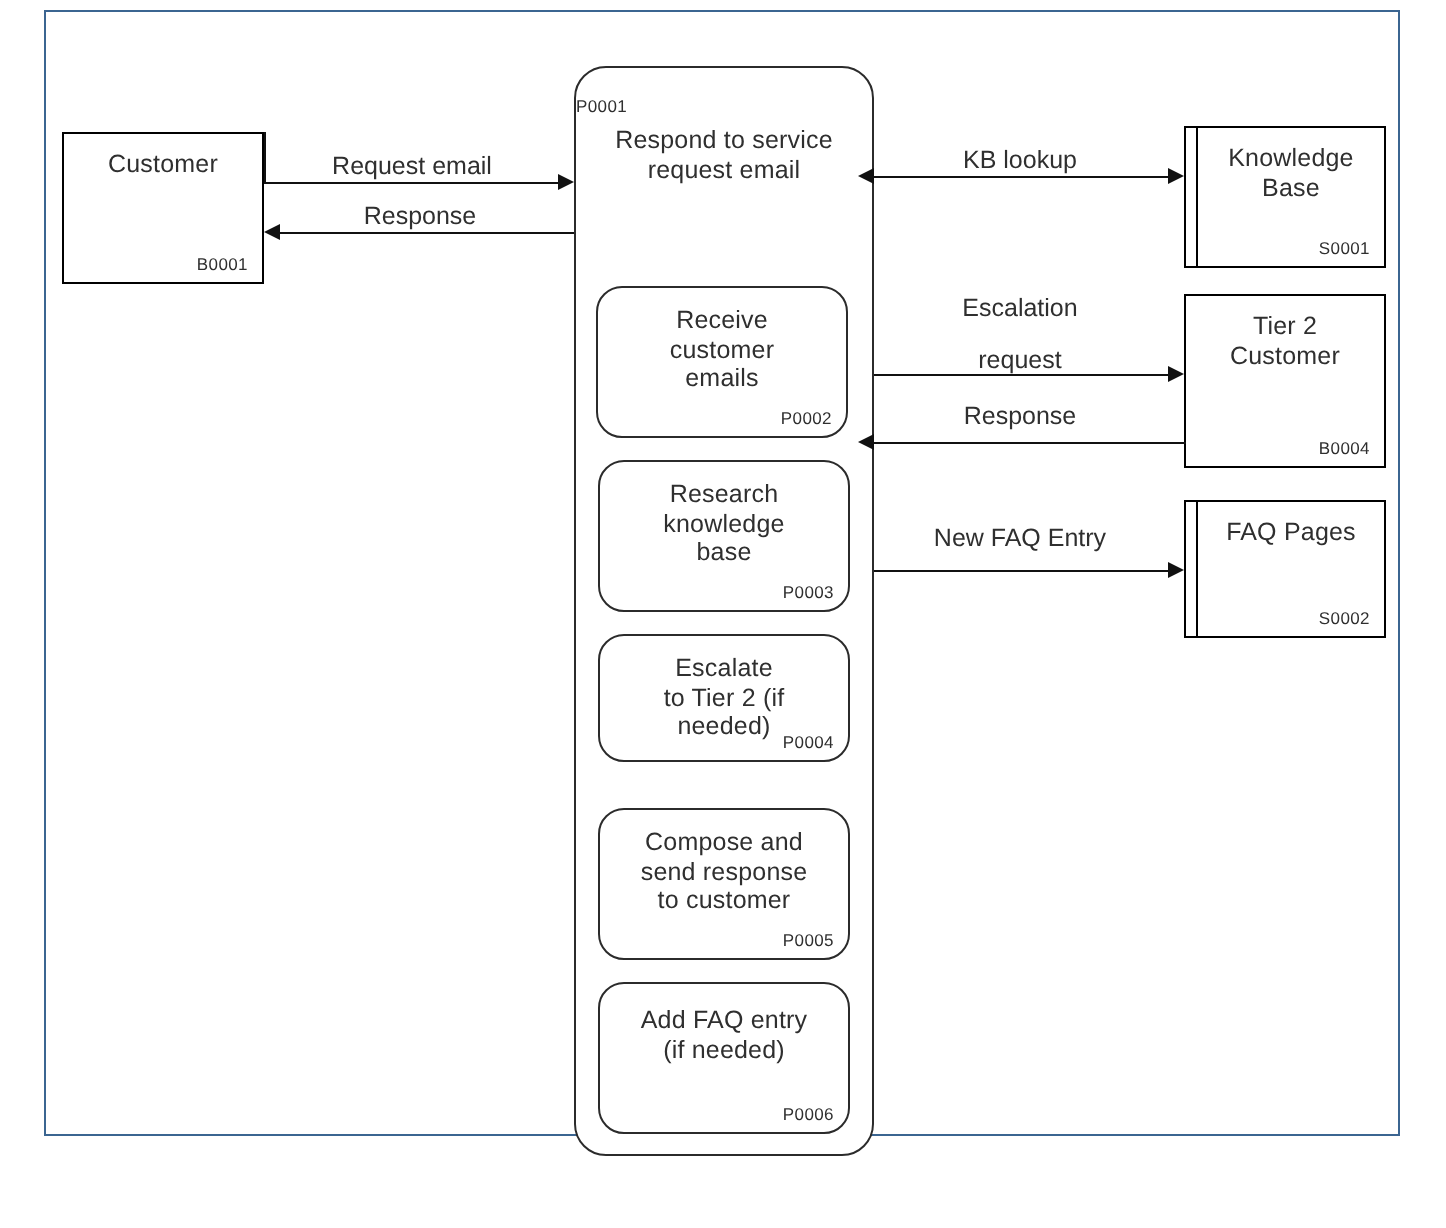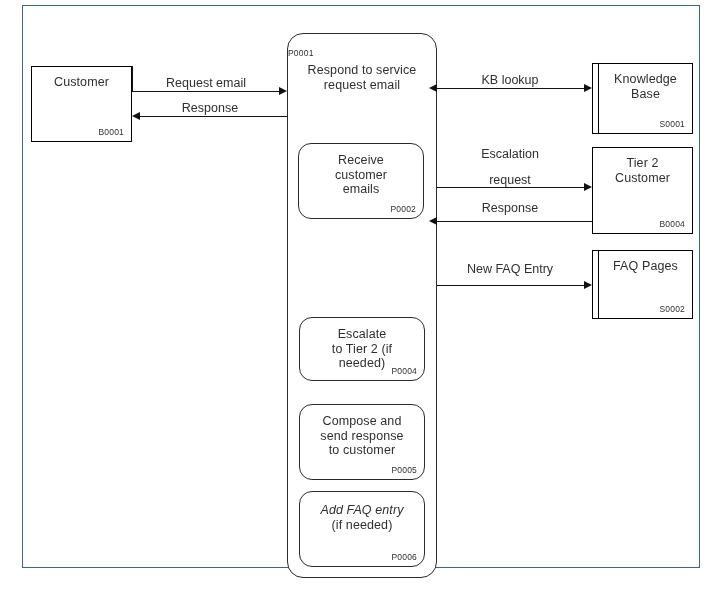--- a/index.html
+++ b/index.html
@@ -131,37 +131,43 @@
     <div class="shape-title" style="top:43.5px;">request email</div>
   </div>
 
   <div class="process" style="left:298px; top:143px; width:126px; height:76px;">
     <div class="shape-title" style="top:9px;">Receive</div>
     <div class="shape-title" style="top:23.5px;">customer</div>
     <div class="shape-title" style="top:38px;">emails</div>
     <div class="shape-id">P0002</div>
   </div>
 
+  <div class="process" style="left:299px; top:230px; width:126px; height:76px;">
+    <div class="shape-title" style="top:9px;">Research</div>
+    <div class="shape-title" style="top:23.5px;">knowledge</div>
+    <div class="shape-title" style="top:38px;">base</div>
+    <div class="shape-id">P0003</div>
+  </div>
 
   <div class="process" style="left:299px; top:317px; width:126px; height:64px;">
     <div class="shape-title" style="top:9px;">Escalate</div>
     <div class="shape-title" style="top:23.5px;">to Tier 2 (if</div>
     <div class="shape-title" style="top:38px;">needed)</div>
     <div class="shape-id">P0004</div>
   </div>
 
   <div class="process" style="left:299px; top:404px; width:126px; height:76px;">
     <div class="shape-title" style="top:9px;">Compose and</div>
     <div class="shape-title" style="top:38px;">to customer</div>
     <div class="shape-title" style="top:23.5px;">send response</div>
     <div class="shape-id">P0005</div>
   </div>
 
   <div class="process" style="left:299px; top:491px; width:126px; height:76px;">
-    <div class="shape-title" style="top:11px;font-style:italic;">Add FAQ entry</div>
+    <div class="shape-title" style="top:11px;">Add FAQ entry</div>
     <div class="shape-title" style="top:25.5px;">(if needed)</div>
     <div class="shape-id">P0006</div>
   </div>
 
   <div class="entity" style="left:31px; top:66px; width:101px; height:76px;">
     <div class="shape-title" style="top:8px;">Customer</div>
     <div class="shape-id">B0001</div>
   </div>
 
   <div class="datastore" style="left:592px; top:63px; width:101px; height:71px;">

